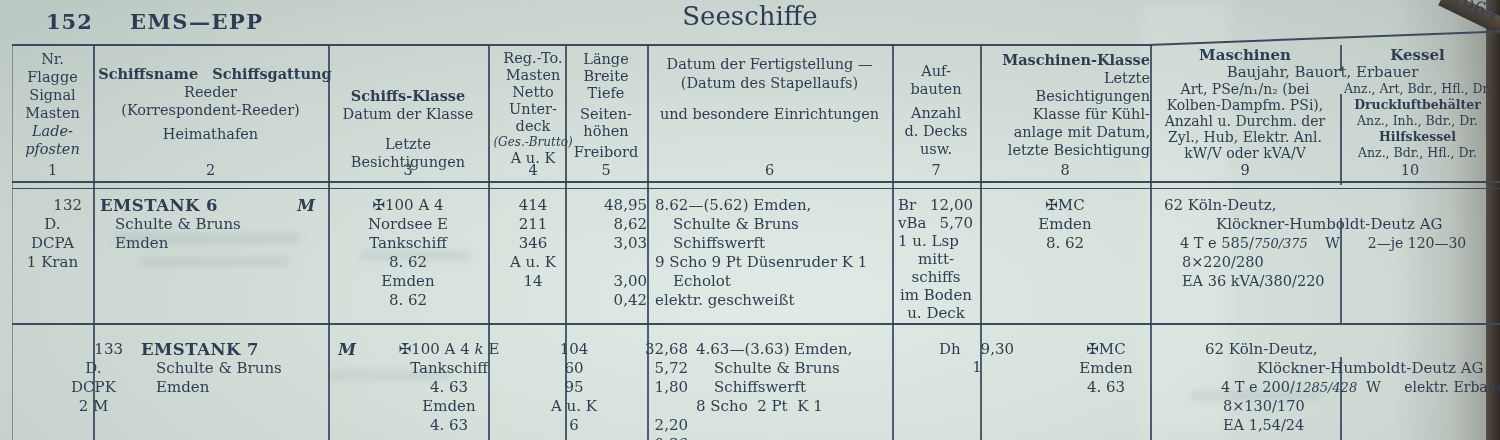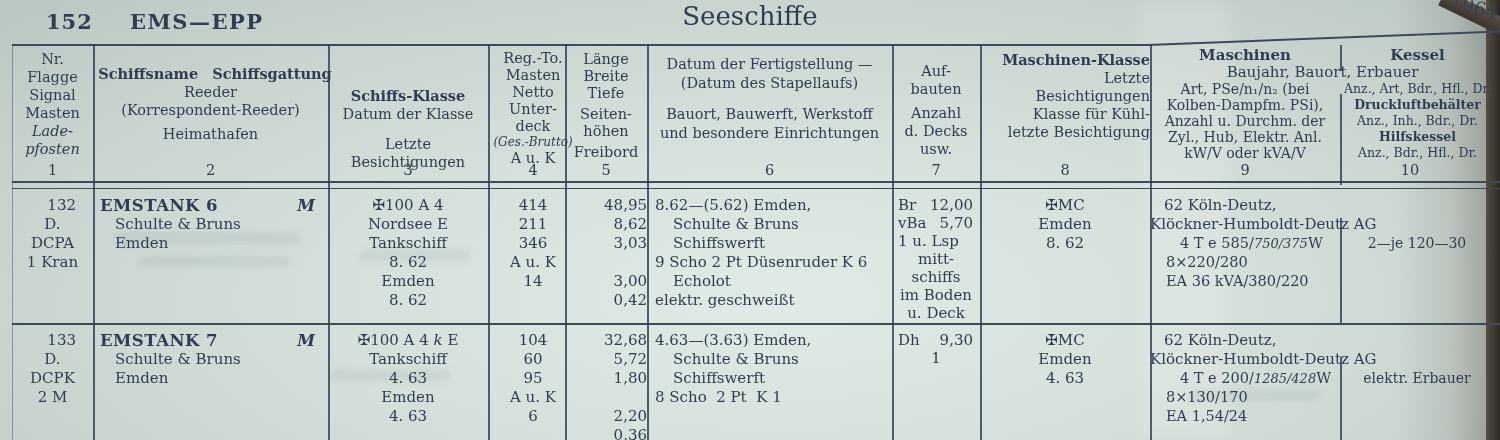--- a/index.html
+++ b/index.html
@@ -43,21 +43,21 @@
   .col2{left:93px;width:235px;}
   .col3{left:328px;width:160px;}
   .col4{left:488px;width:90px;}
   .col5{left:565px;width:82px;}
   .col6{left:647px;width:245px;}
   .col7{left:892px;width:88px;}
   .col8{left:980px;width:170px;}
   .col9t{left:1150px;width:345px;}
   .hdr{top:48px;font-size:14.5px;}
   .row0{top:196px;}
-  .row1r{top:331px;}
+  .row1r{top:340px;margin-left:41px;}
   .hnum{position:absolute;top:162px;font-size:14.5px;text-align:center;}
   
   .h2title{display:flex;justify-content:center;gap:14px;font-weight:bold;height:19px;line-height:19px;font-size:14.5px;padding-left:9px;}
   .small-ital{font-size:12px;font-style:italic;height:15px;line-height:15px;}
   .mk{display:flex;height:18px;line-height:18px;font-weight:bold;}
   .mk>div:first-child{width:190px;text-align:center;}
   .mk>div:last-child{width:155px;text-align:center;}
   .h910cols{display:flex;}
   .h910cols .c9x{width:190px;font-size:14px;}
   .h910cols .c10x{width:155px;font-size:12.5px;}
@@ -65,27 +65,27 @@
   .namerow{display:flex;justify-content:space-between;height:19px;line-height:19px;padding:0 13px 0 7px;}
   .shipname{font-weight:bold;font-size:16.5px;letter-spacing:0.5px;text-align:center;}
   .flagM{font-weight:bold;font-style:italic;font-size:16px;}
   .ind22{padding-left:22px;}
   .c6ln{padding-left:8px;}
   .c6ind{padding-left:26px;}
   .c7pair{display:flex;justify-content:space-between;height:18px;line-height:18px;padding:0 7px 0 6px;}
   .c7l{height:18px;line-height:18px;padding-left:6px;}
   .c7c{height:18px;line-height:18px;text-align:center;}
   .c9l1{padding-left:14px;}
-  .c9l2{}
-  .engrow{width:196px;display:flex;justify-content:flex-start;padding:0 6px 0 30px;box-sizing:border-box;height:19px;line-height:19px;font-size:14.5px;}
+  .c9l2{padding-left:66px;}
+  .engrow{width:196px;display:flex;justify-content:space-between;padding:0 6px 0 30px;box-sizing:border-box;height:19px;line-height:19px;font-size:14.5px;}
   .engital{font-style:italic;font-size:13px;}
-  .c9s{padding-left:16px;font-size:14.5px;}
+  .c9s{padding-left:32px;font-size:14.5px;}
   .kessel{position:absolute;left:194px;width:146px;text-align:center;font-size:14px;height:19px;line-height:19px;}
   .c5pad{padding-right:14px;}
-  .c1nr{padding-right:17px;}
+  .c1nr{padding-right:11px;}
 </style>
 </head>
 <body>
 
 <div class="page">
 
   <div class="light-band"></div>
   <div class="ghost" style="left:115px;top:232px;width:185px;height:13px;"></div>
   <div class="ghost" style="left:140px;top:256px;width:150px;height:11px;"></div>
   <div class="ghost" style="left:360px;top:250px;width:110px;height:11px;"></div>
@@ -171,40 +171,40 @@
     <div class="ln17">höhen</div>
     <div class="sp4"></div>
     <div class="ln17">Freibord</div>
   </div>
   <div class="hnum col5">5</div>
 
   <div class="c col6 hdr tc" style="top:55px;">
     <div class="ln">Datum der Fertigstellung —</div>
     <div class="ln">(Datum des Stapellaufs)</div>
     <div class="sp12"></div>
-    <div class="ln">Bauort, Bauwerft, Werkstoff</div>
     <div class="ln">und besondere Einrichtungen</div>
   </div>
   <div class="hnum col6">6</div>
 
   <div class="c col7 hdr tc" style="top:62px;">
     <div class="ln18">Auf-</div>
     <div class="ln18">bauten</div>
     <div class="sp6"></div>
     <div class="ln18">Anzahl</div>
     <div class="ln18">d. Decks</div>
     <div class="ln18">usw.</div>
   </div>
   <div class="hnum col7">7</div>
 
   <div class="c col8 hdr tc" style="top:50px;text-align:right;">
     <div class="ln b">Maschinen-Klasse</div>
     <div class="ln18">Letzte</div>
     <div class="ln18">Besichtigungen</div>
     <div class="ln18">Klasse für Kühl-</div>
+    <div class="ln18">anlage mit Datum,</div>
     <div class="ln18">letzte Besichtigung</div>
   </div>
   <div class="hnum col8">8</div>
 
   <div class="c col9t" style="top:46px;">
     <div class="mk">
       <div>Maschinen</div>
       <div>Kessel</div>
     </div>
     <div class="ln17 tc">Baujahr, Bauort, Erbauer</div>
@@ -267,21 +267,21 @@
     <div class="ln">3,03</div>
     <div class="sp19"></div>
     <div class="ln">3,00</div>
     <div class="ln">0,42</div>
   </div>
 
   <div class="c col6 row0">
     <div class="ln c6ln">8.62—(5.62) Emden,</div>
     <div class="ln c6ind">Schulte &amp; Bruns</div>
     <div class="ln c6ind">Schiffswerft</div>
-    <div class="ln c6ln">9 Scho 2 Pt Düsenruder K 6</div>
+    <div class="ln c6ln">9 Scho 9 Pt Düsenruder K 1</div>
     <div class="ln c6ind">Echolot</div>
     <div class="ln c6ln">elektr. geschweißt</div>
   </div>
 
   <div class="c col7 row0">
     <div class="c7pair">
       <span>Br</span>
       <span>12,00</span>
     </div>
     <div class="c7pair">

